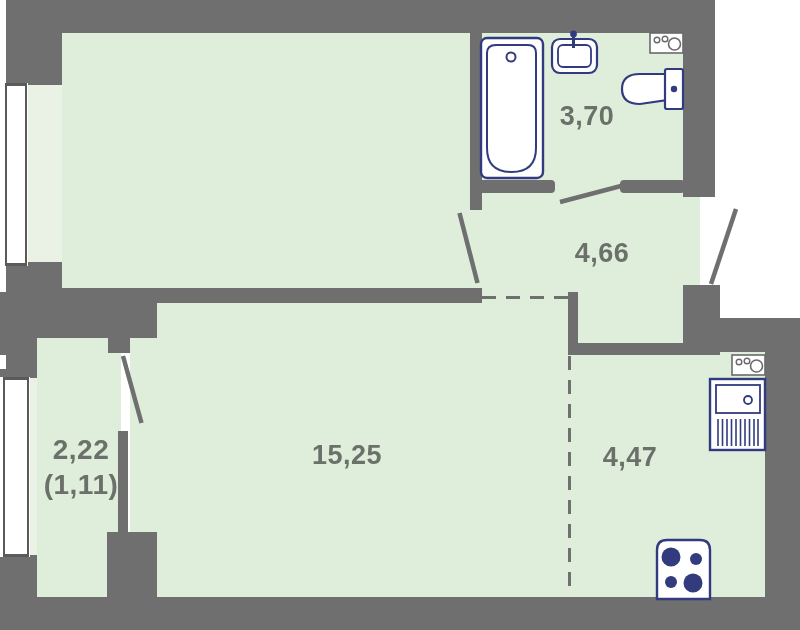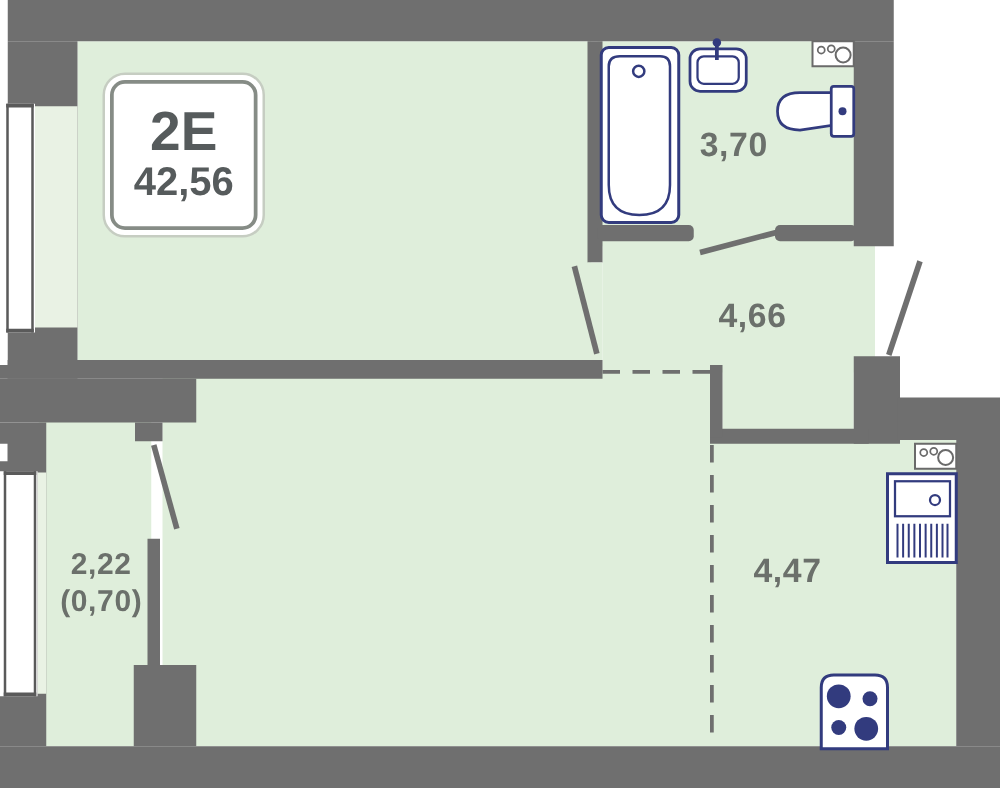--- a/index.html
+++ b/index.html
@@ -14,21 +14,21 @@
   .wall.cap{border-radius:4px;}
   .patch-green{position:absolute;background:var(--color-floor,#dfeedb);z-index:6;}
   .patch-white{position:absolute;background:#ffffff;z-index:6;}
   .window{position:absolute;background:#ffffff;z-index:7;}
   .window .frame{position:absolute;background:#5a5a5a;}
   .lbl{
     position:absolute;z-index:9;transform:translate(-50%,-50%);
     color:var(--color-label,#6b706b);font-weight:bold;font-size:27px;
     letter-spacing:0.5px;white-space:nowrap;
   }
-  .lbl.small{font-size:24px;text-align:center;line-height:1.25;}
+  .lbl.small{font-size:28px;text-align:center;line-height:1.25;}
   #badge{
     position:absolute;left:82px;top:58px;width:130px;height:132px;z-index:9;
     background:#ffffff;border:2px solid #c6cdc2;border-radius:18px;
     box-sizing:border-box;padding:4px;
   }
   #badge .inner{
     width:100%;height:100%;box-sizing:border-box;
     border:3px solid #868c86;border-radius:12px;
     display:flex;flex-direction:column;align-items:center;justify-content:center;
   }
@@ -156,28 +156,23 @@
 
     <g>
       <path class="fx" stroke-width="2.4" d="M 657,599 L 657,550 Q 657,540 667,540 L 700,540 Q 710,540 710,550 L 710,599 Z"></path>
       <circle class="fx-fill" cx="671" cy="557" r="9.5"></circle>
       <circle class="fx-fill" cx="696" cy="559" r="6"></circle>
       <circle class="fx-fill" cx="671" cy="582" r="6"></circle>
       <circle class="fx-fill" cx="693" cy="583" r="9.5"></circle>
     </g>
   </svg>
 
-  <div id="badge">
-    <div class="inner">
-      <div class="type">2Е</div>
-      <div class="area">42,56</div>
-    </div>
-  </div>
 
   <div class="lbl" style="left:587px;top:116px;">3,70</div>
   <div class="lbl" style="left:602px;top:253px;">4,66</div>
+  <div class="lbl" style="left:347px;top:455px;">15,25</div>
   <div class="lbl" style="left:630px;top:457px;">4,47</div>
   <div class="lbl small" style="left:81px;top:467px;">
     <div>2,22</div>
-    <div>(0,70)</div>
+    <div>(1,11)</div>
   </div>
 
 </div>
 
 </body></html>

